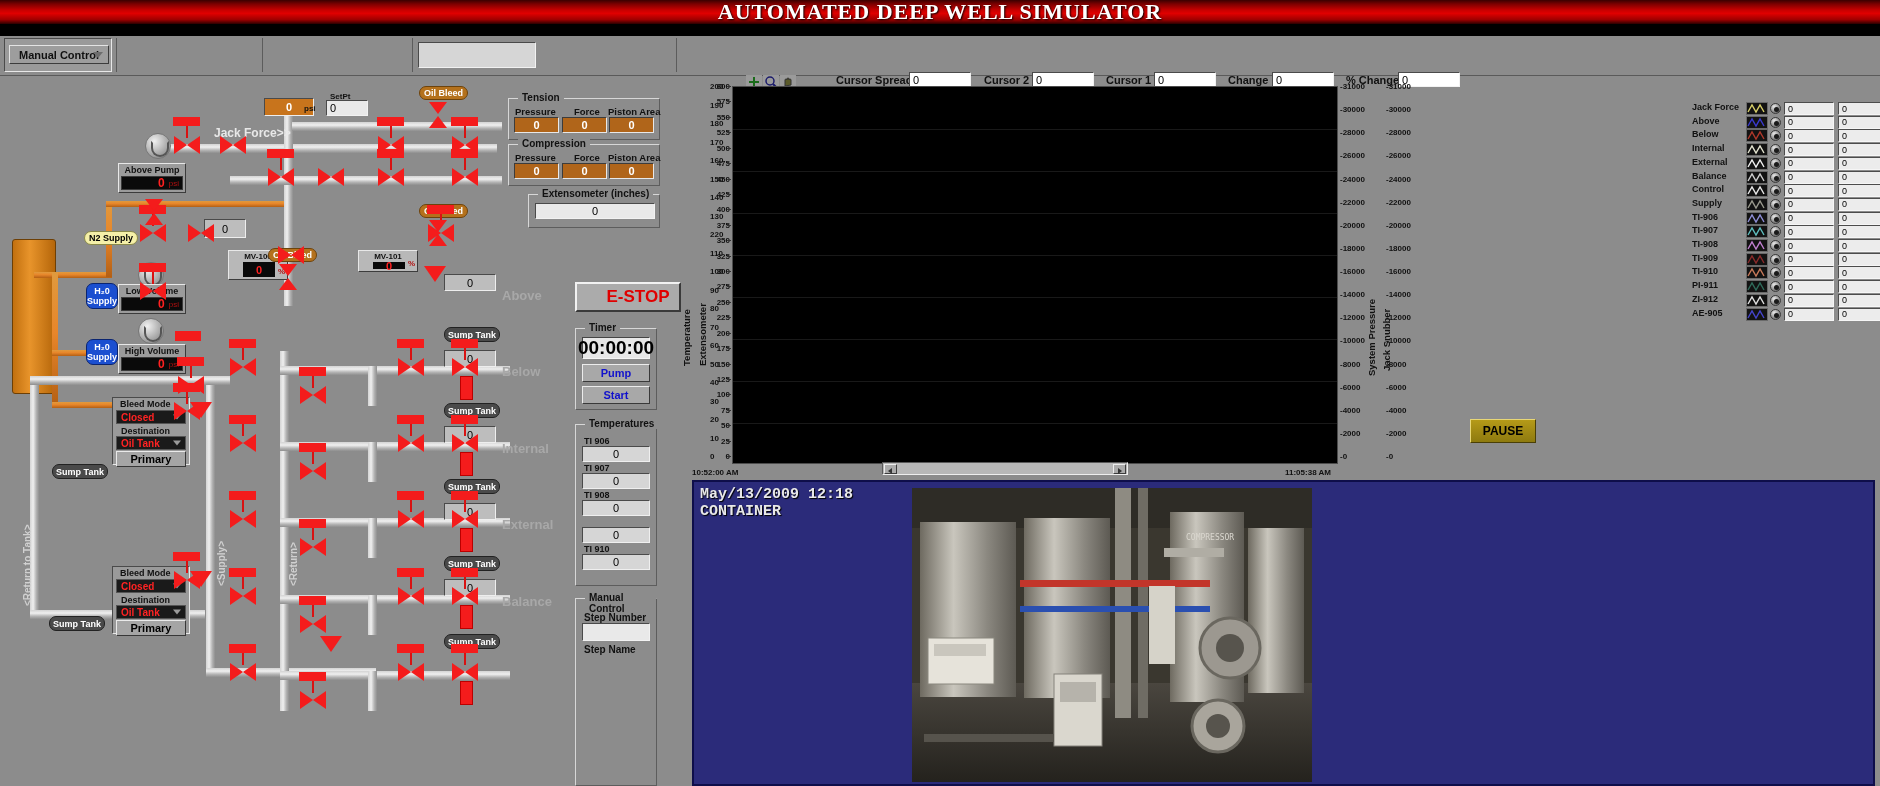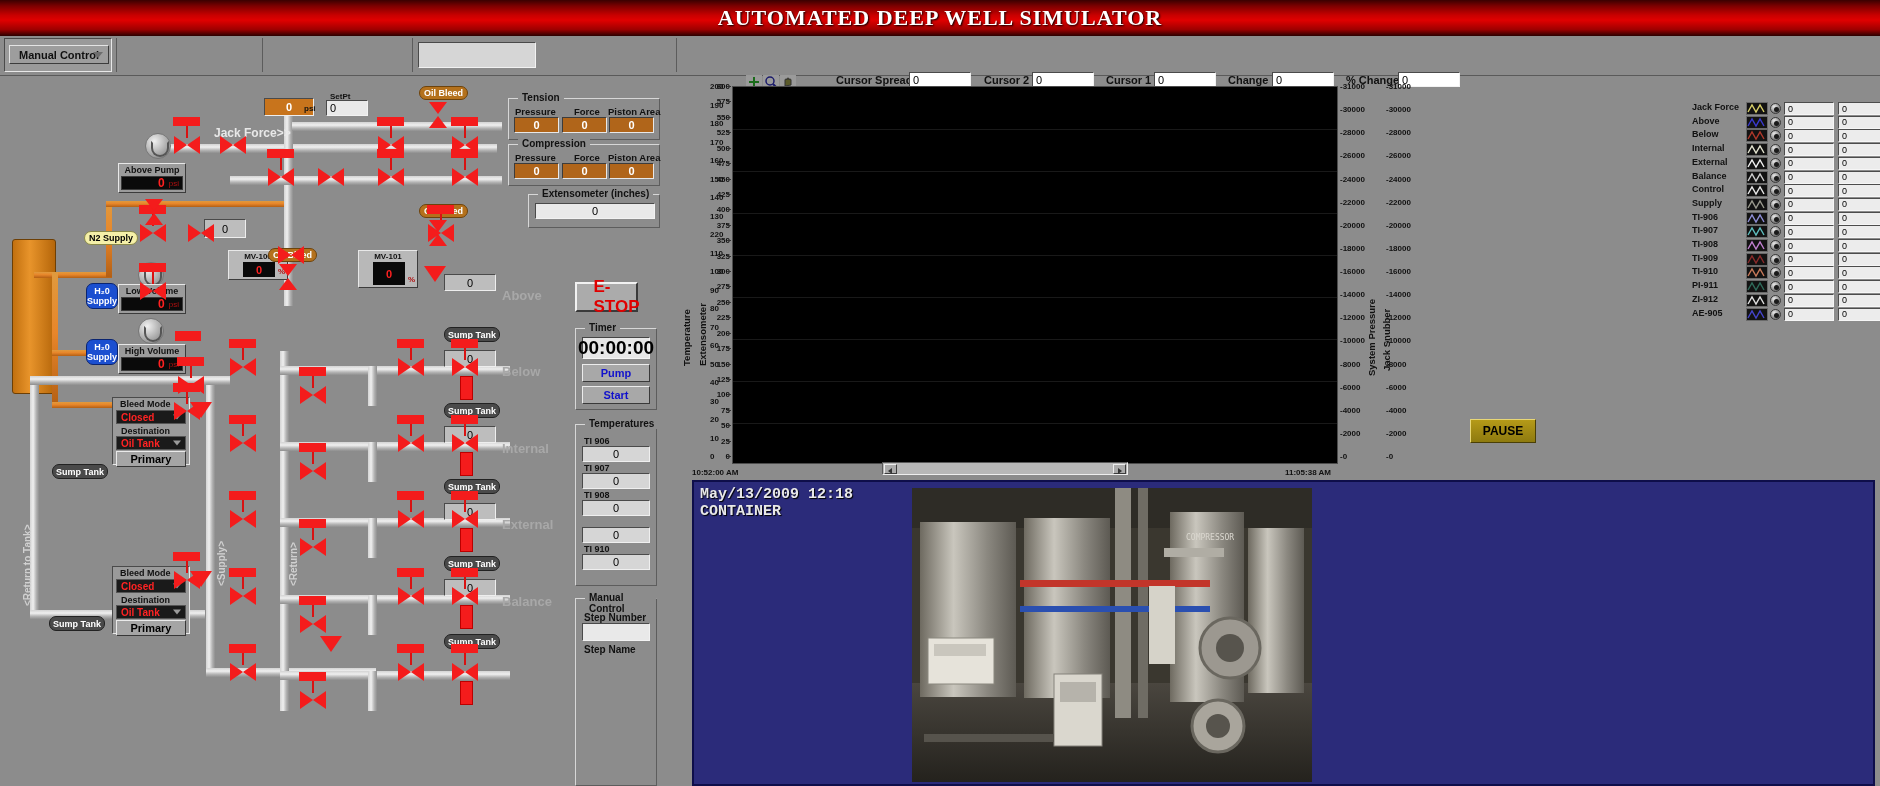--- a/index.html
+++ b/index.html
@@ -1,21 +1,21 @@
 <!DOCTYPE html>
 <html><head>
 <meta charset="utf-8">
 <style>
   * { box-sizing: border-box; margin:0; padding:0; }
   html,body { width:1880px; height:786px; overflow:hidden; background:#000; }
   body { font-family:"Liberation Sans", sans-serif; font-size:11px; color:#000; }
 
   
   #titlebar{
-    position:absolute; left:0; top:0; width:1880px; height:36px;
+    position:absolute; left:0; top:0; width:1880px; height:24px;
     background:linear-gradient(to bottom,#3a0000 0%,#7a0000 16%,#c80000 42%,#e00000 56%,#9e0000 82%,#2a0000 100%);
     display:flex; align-items:center; justify-content:center;
   }
   #titlebar .txt{
     font-family:"Liberation Serif", serif; font-weight:bold; font-size:22px;
     color:#ffffff; letter-spacing:1px; text-shadow:1px 1px 2px #000;
   }
 
   
   .panelbg{ background:#8c8c8c; }
@@ -307,21 +307,21 @@
       <span class="v">0</span>
       <span class="u">psi</span>
     </div>
   </div>
 
   <div class="ampbox" style="left:228px;top:174px;width:60px;height:30px;">
     <div class="cap">MV-100</div>
     <div class="rd">0</div>
     <div style="position:absolute;right:2px;bottom:3px;font-size:8px;color:#b01010;font-weight:bold;">%</div>
   </div>
-  <div class="ampbox" style="left:358px;top:174px;width:60px;height:38px;text-align:center;">
+  <div class="ampbox" style="left:358px;top:174px;width:60px;height:22px;text-align:center;">
     <div class="cap">MV-101</div>
     <div class="rd">0</div>
     <div style="position:absolute;right:2px;bottom:3px;font-size:8px;color:#b01010;font-weight:bold;">%</div>
   </div>
 
   <div class="numbox" style="left:264px;top:22px;width:50px;height:18px;background:#c8741c;color:#fff;font-weight:bold;">0</div>
   <div class="lbl" style="left:304px;top:28px;font-size:8px;color:#111;">psi</div>
   <div class="lbl" style="left:330px;top:16px;font-size:8px;">SetPt</div>
   <div class="tfield" style="left:326px;top:24px;width:42px;height:16px;">0</div>
 
@@ -397,21 +397,21 @@
   <div class="tlab" style="left:608px;top:76px;">Piston Area</div>
   <div class="tcell" style="left:514px;top:87px;width:45px;height:16px;">0</div>
   <div class="tcell" style="left:562px;top:87px;width:45px;height:16px;">0</div>
   <div class="tcell" style="left:609px;top:87px;width:45px;height:16px;">0</div>
 
   <div class="grp" style="left:528px;top:118px;width:132px;height:34px;">
     <div class="title">Extensometer (inches)</div>
   </div>
   <div class="tfield" style="left:535px;top:127px;width:120px;height:16px;justify-content:center;padding-left:0;">0</div>
 
-  <div class="estop" style="left:575px;top:206px;width:63px;height:30px;padding-left:20px;">E-STOP</div>
+  <div class="estop" style="left:575px;top:206px;width:106px;height:30px;padding-left:20px;">E-STOP</div>
 
   <div class="grp" style="left:575px;top:252px;width:82px;height:82px;">
     <div class="title">Timer</div>
   </div>
   <div class="timerfield" style="left:582px;top:261px;width:68px;height:22px;">00:00:00</div>
   <div class="bluebtn" style="left:582px;top:288px;width:68px;height:18px;">Pump</div>
   <div class="bluebtn" style="left:582px;top:310px;width:68px;height:18px;">Start</div>
 
   <div class="grp" style="left:575px;top:348px;width:82px;height:162px;">
     <div class="title">Temperatures</div>

